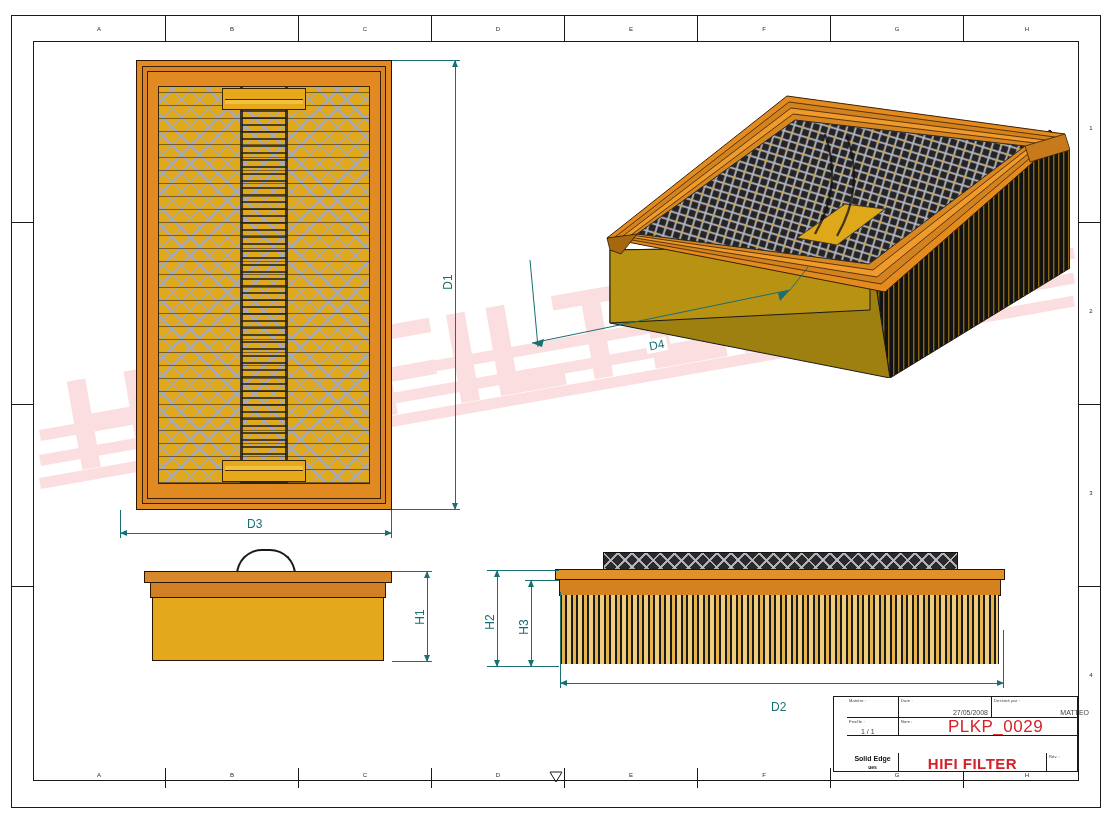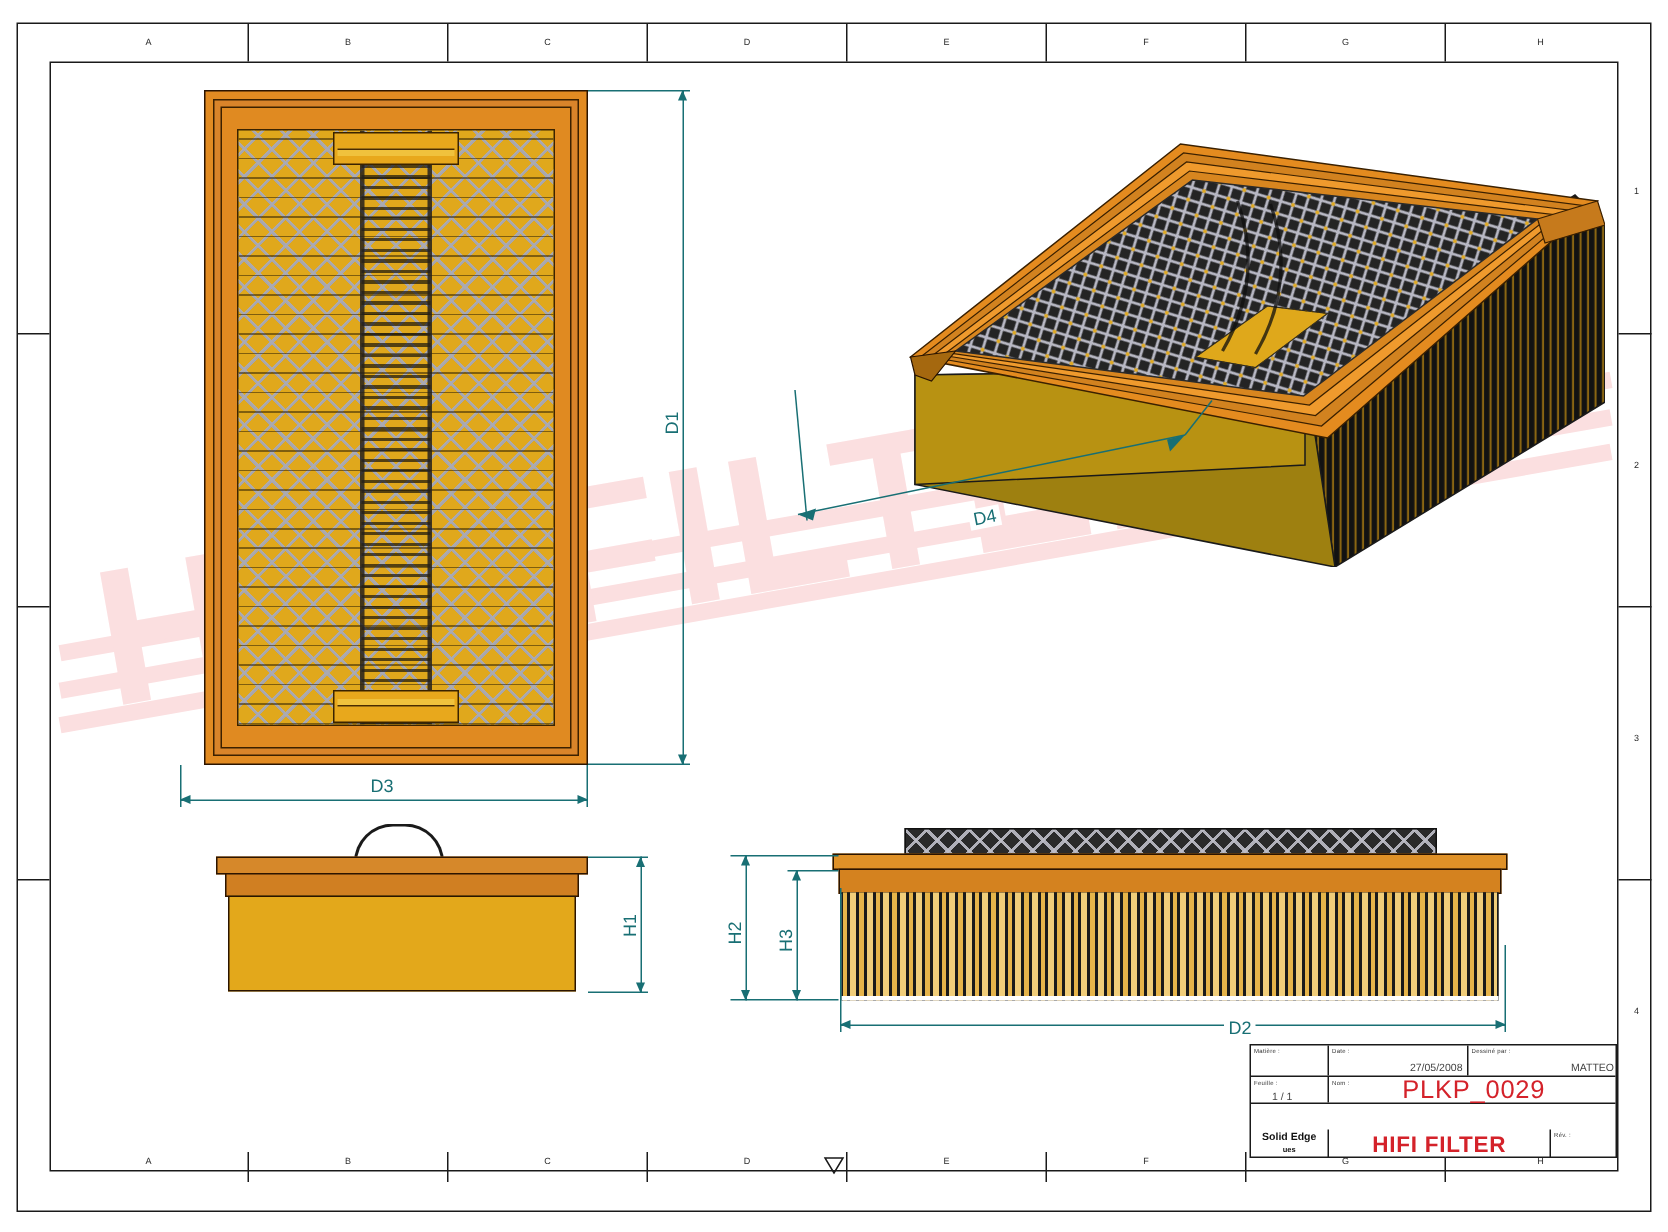--- a/index.html
+++ b/index.html
@@ -195,21 +195,21 @@
     position:absolute; left:6px; top:112px; width:438px; height:3px;
     background:#ffffff;
   }
 
   
   #title-block {
     position:absolute; left:833px; top:696px; width:245px; height:76px;
     border:1px solid #1a1a1a; background:#ffffff; z-index:8;
     font-family:"Liberation Sans", sans-serif;
   }
-  .tb-row { position:absolute; left:0; right:0; border-bottom:1px solid #1a1a1a; }
+  .tb-row { position:absolute; left:13px; right:0; border-bottom:1px solid #1a1a1a; }
   .tb-r1 { top:0; height:21px; }
   .tb-r2 { top:21px; height:18px; }
   .tb-r3 { top:39px; height:17px; }
   .tb-r4 { top:56px; height:19px; border-bottom:none; }
   .tb-cell { position:absolute; top:0; bottom:0; border-right:1px solid #1a1a1a; }
   .tb-lbl {
     position:absolute; left:2px; top:1px;
     font-size:4px; color:#333; letter-spacing:.2px;
   }
   .tb-val {
@@ -429,21 +429,21 @@
     <div class="arrow-d" style="left:528px;top:660px;"></div>
     <div class="dim-txt vert" style="left:513px;top:620px;">H3</div>
   </div>
 
   <div class="dim">
     <div class="dim-line" style="left:560px;top:592px;width:1px;height:96px;"></div>
     <div class="dim-line" style="left:1003px;top:630px;width:1px;height:58px;"></div>
     <div class="dim-line" style="left:560px;top:683px;width:444px;height:1px;"></div>
     <div class="arrow-l" style="left:560px;top:680px;"></div>
     <div class="arrow-r" style="left:997px;top:680px;"></div>
-    <div class="dim-txt" style="left:768px;top:678px;margin-left:48px;">D2</div>
+    <div class="dim-txt" style="left:768px;top:700px;">D2</div>
   </div>
 
   <div id="title-block">
 
     <div class="tb-row tb-r1">
       <div class="tb-cell" style="left:0;width:52px;">
         <span class="tb-lbl">Matière :</span>
         <span class="tb-val"></span>
       </div>
       <div class="tb-cell" style="left:52px;width:93px;">

